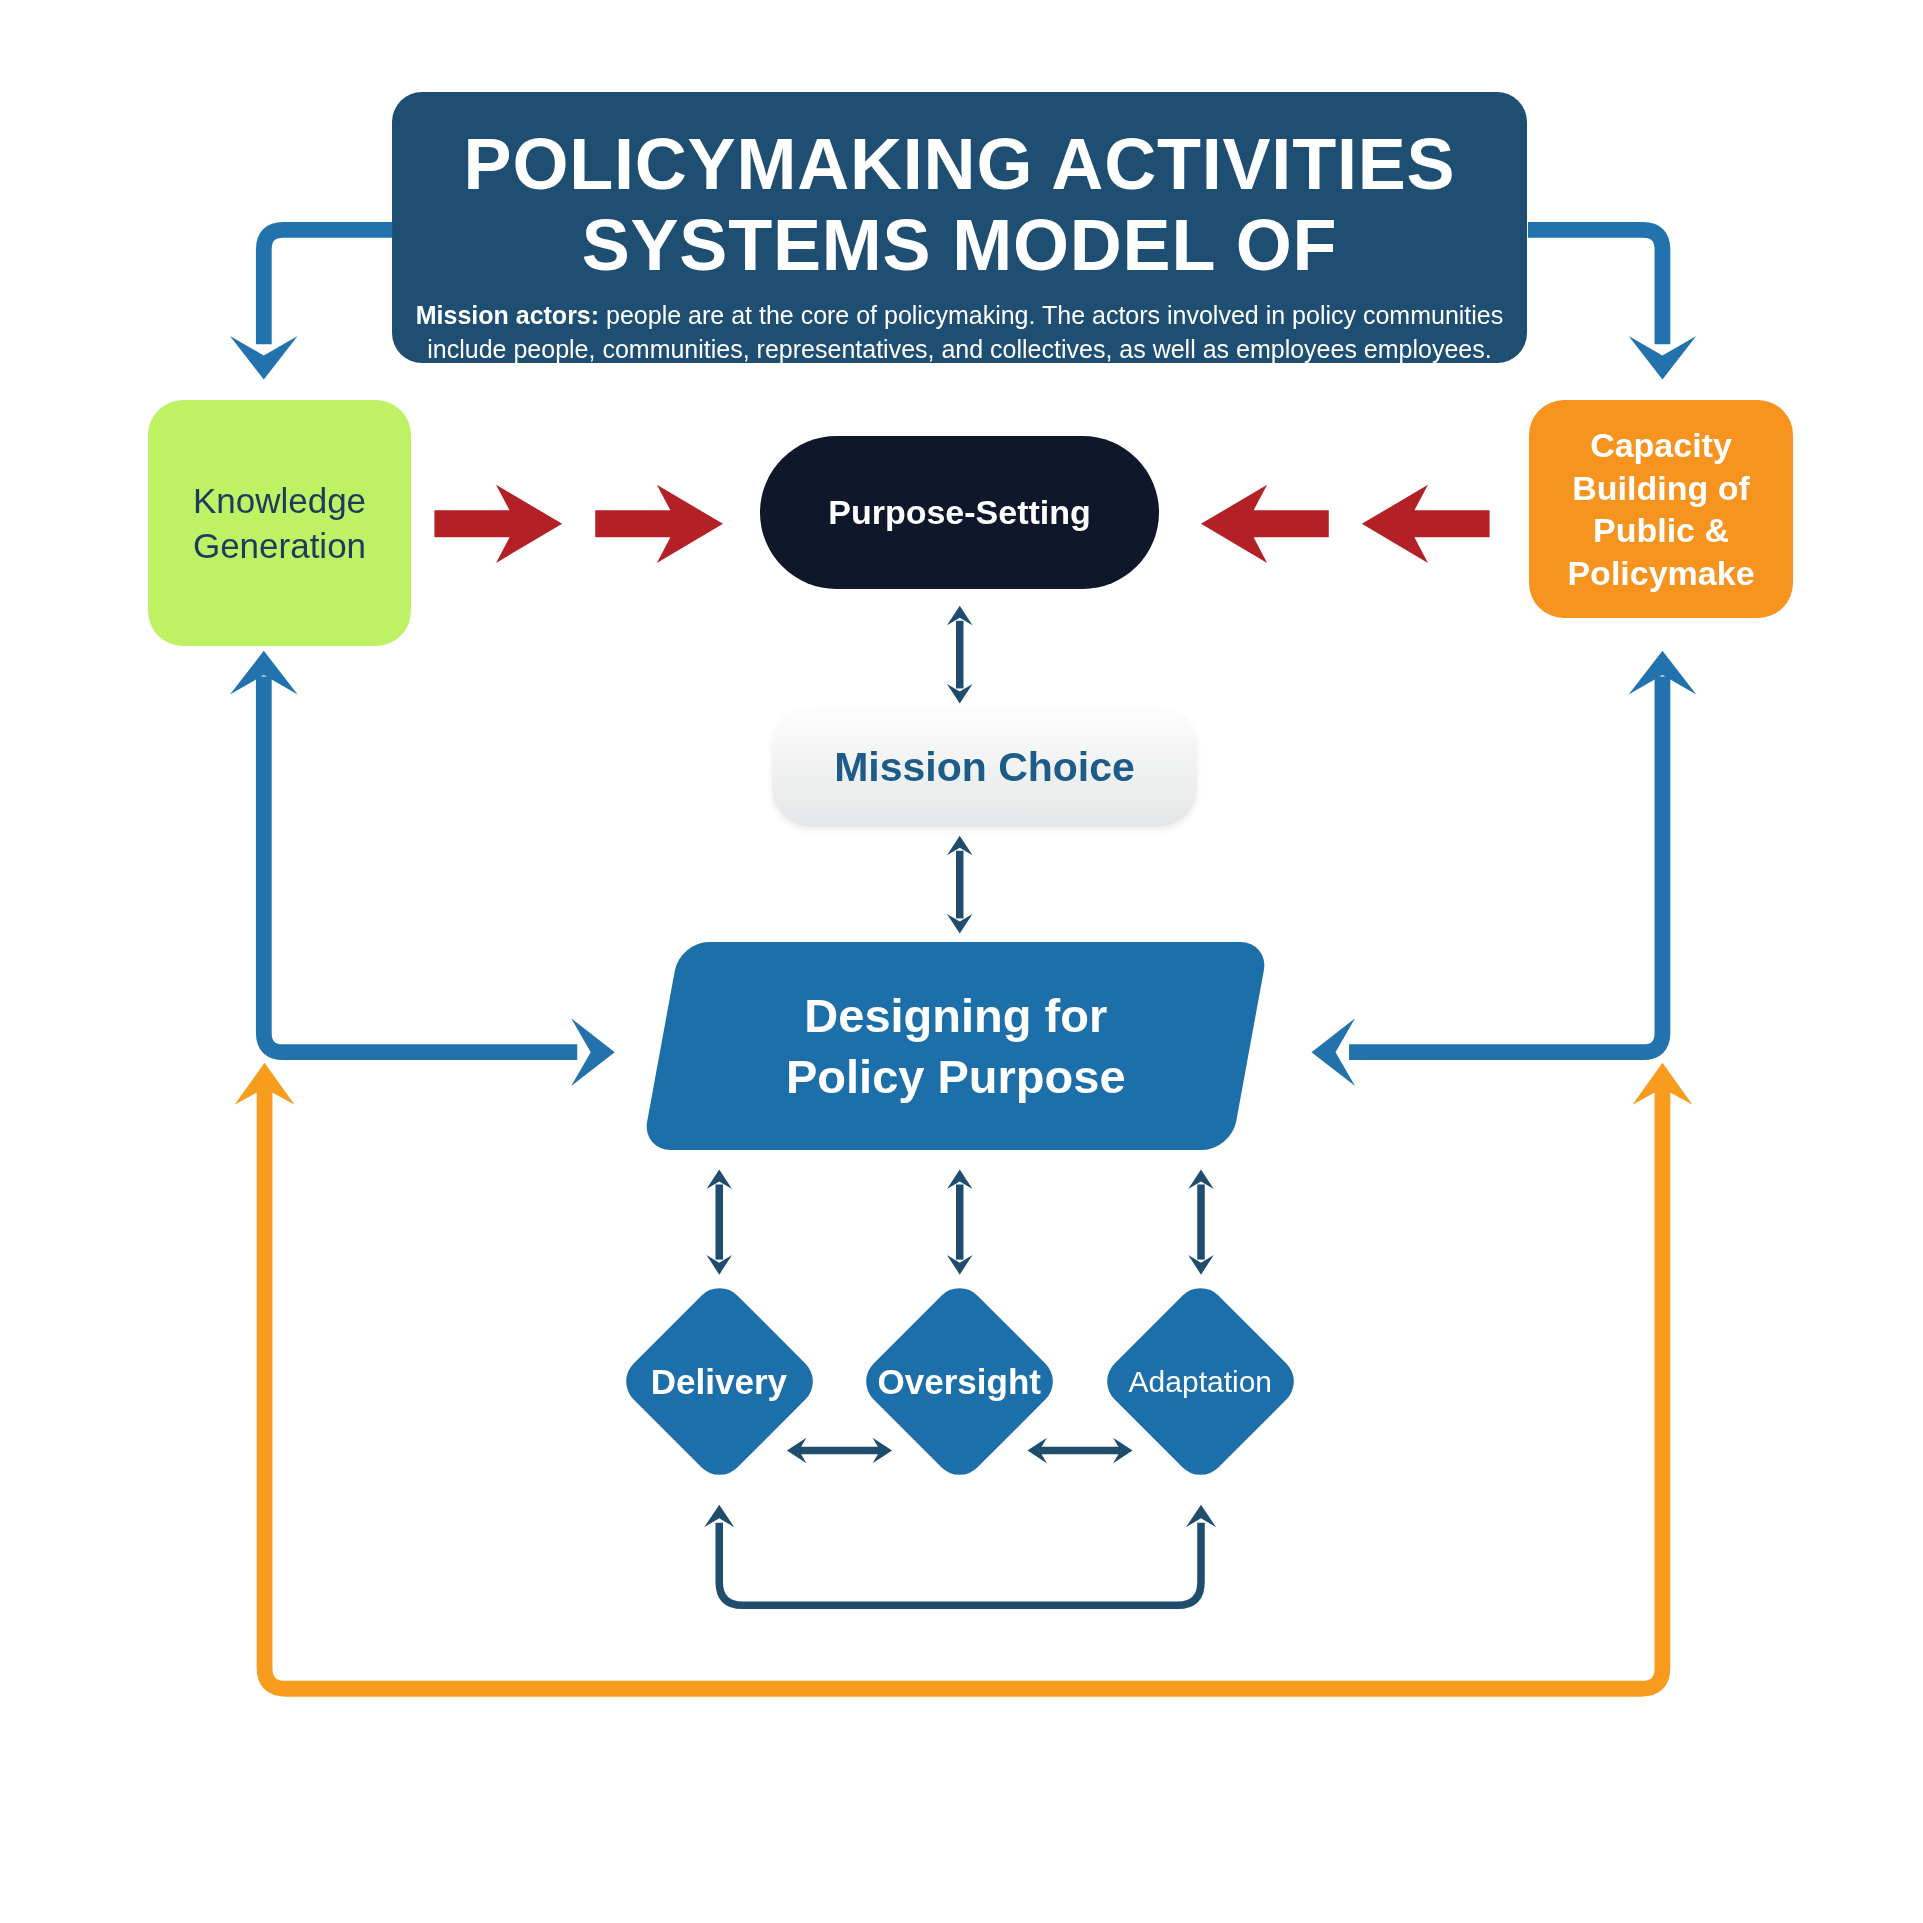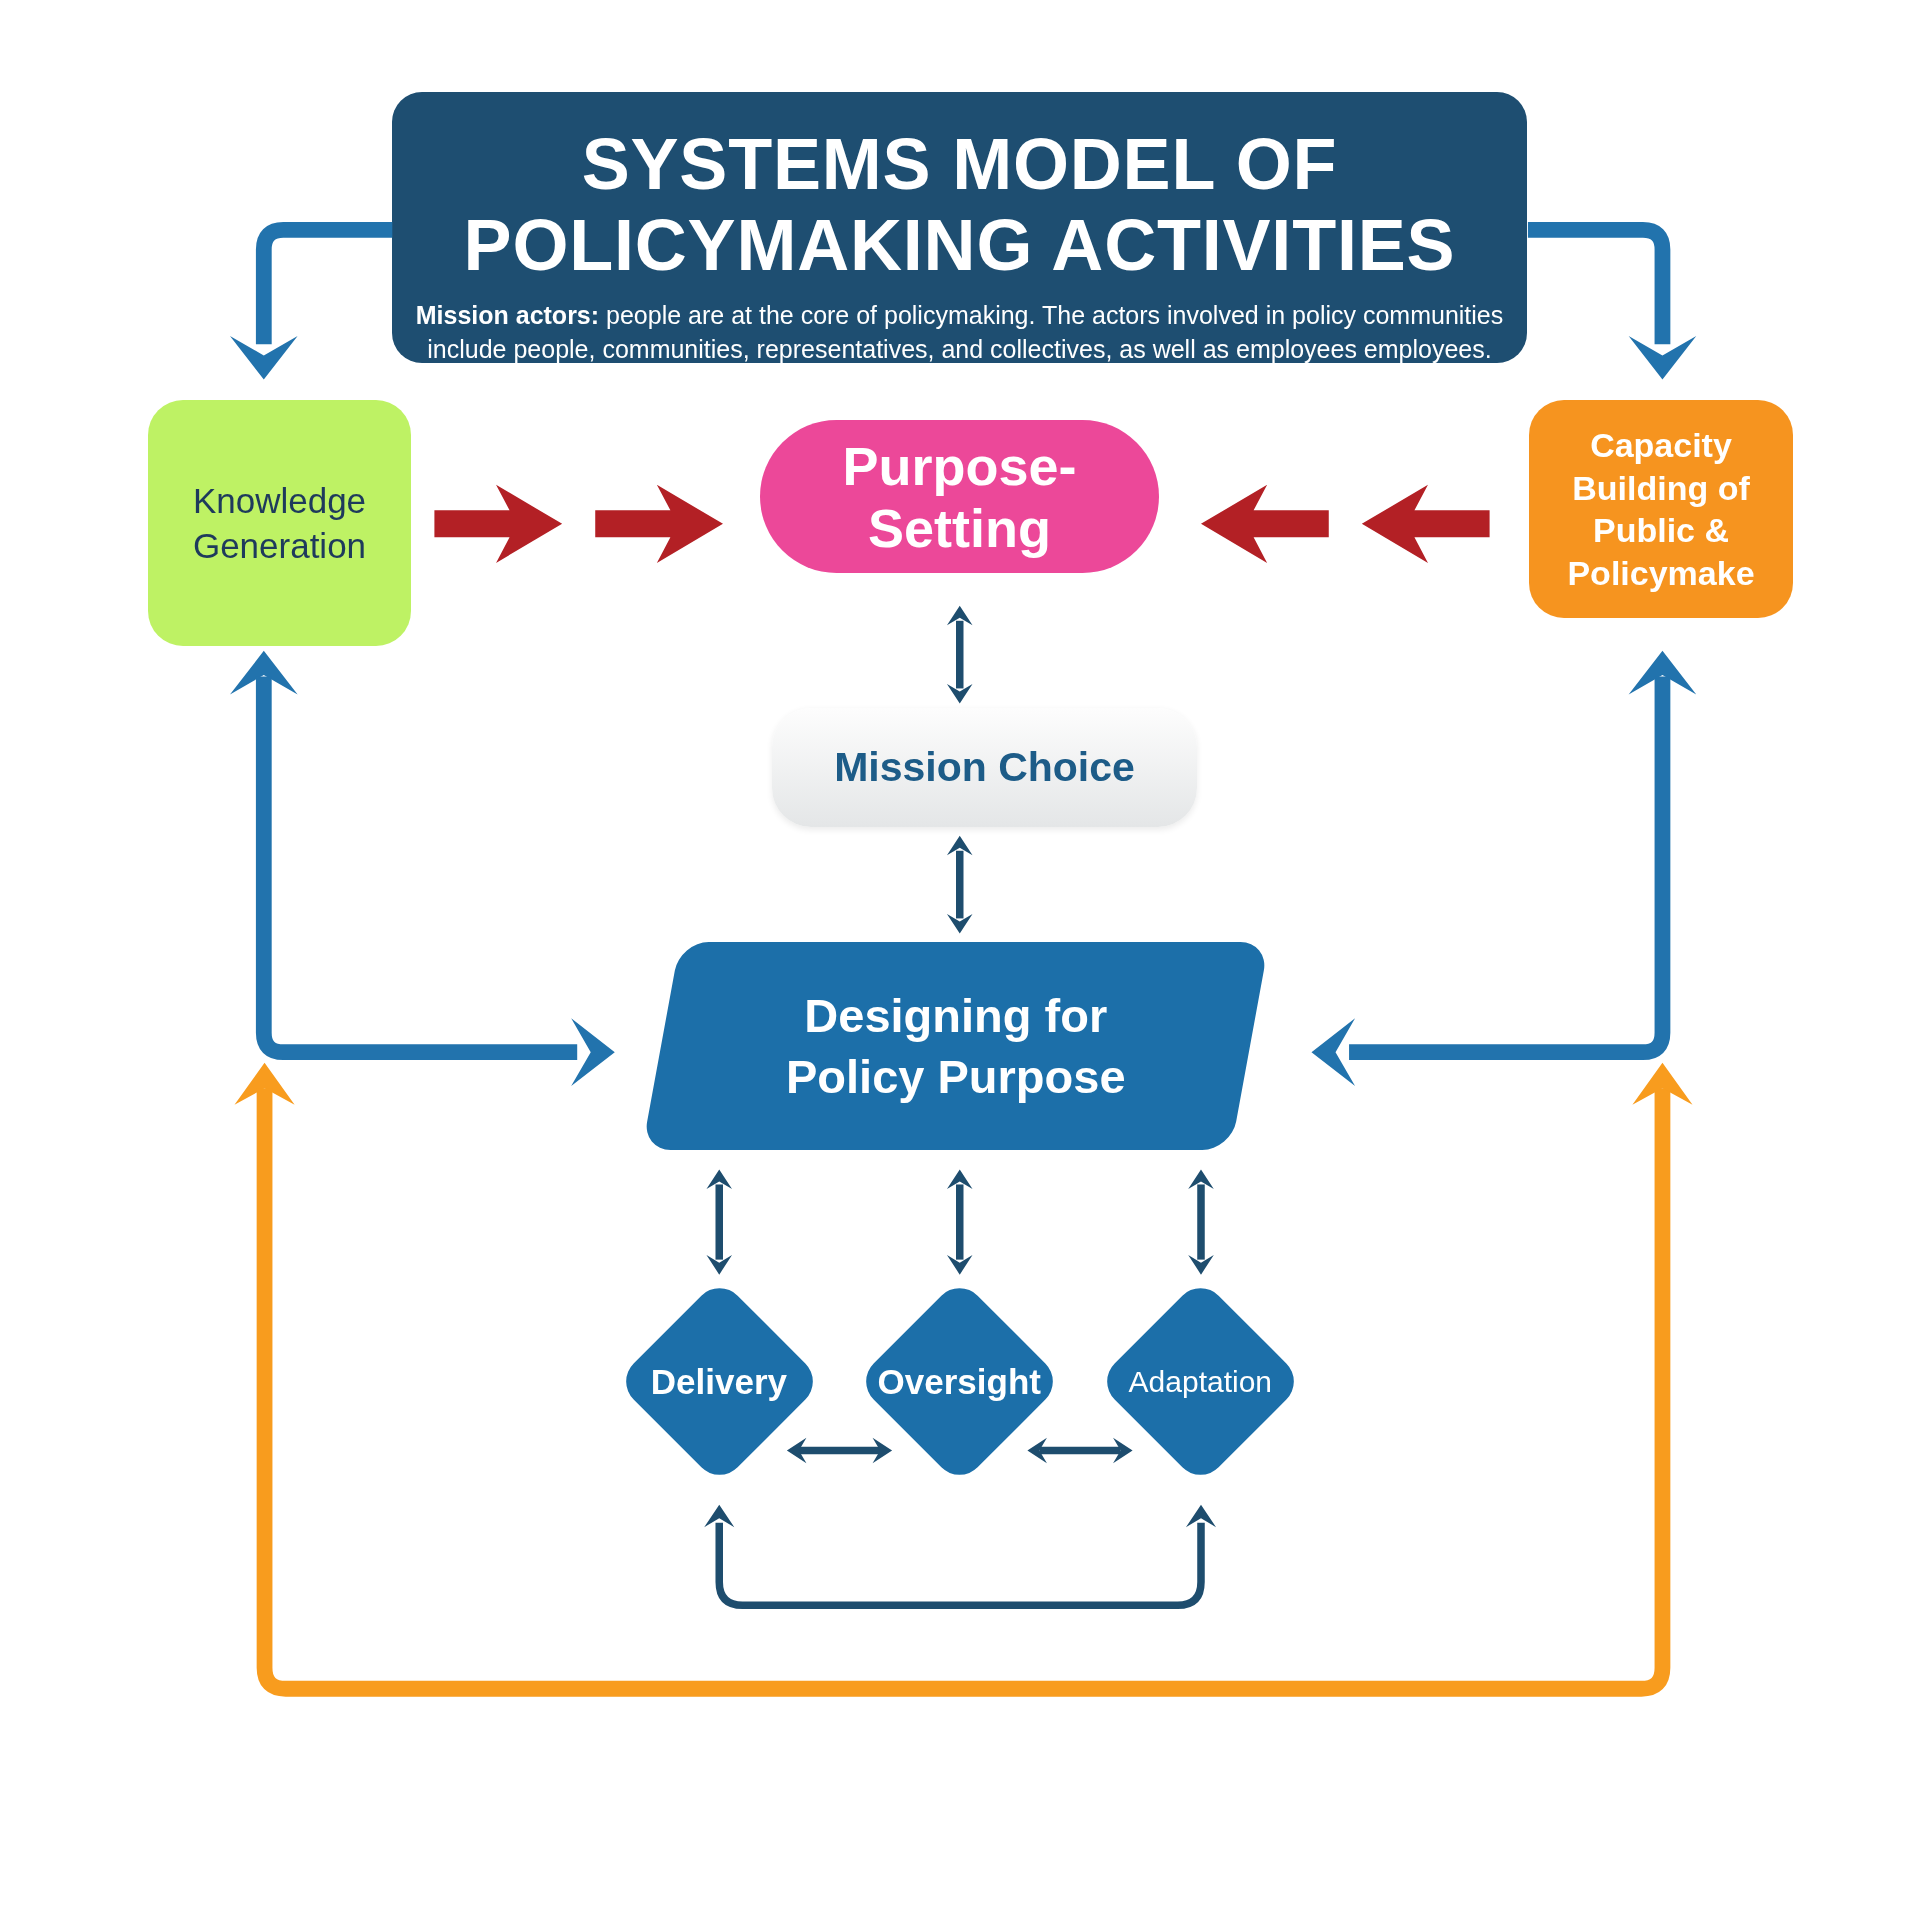--- a/index.html
+++ b/index.html
@@ -22,22 +22,22 @@
 
   .kg-box{
     left:148px;top:400px;width:263px;height:246px;border-radius:35px;background:#bef264;
     color:#1E3A5C;font-size:35px;font-weight:400;line-height:1.3;
   }
   .cap-box{
     left:1529px;top:400px;width:264px;height:218px;border-radius:35px;background:#F6941F;
     color:#ffffff;font-size:34px;font-weight:600;line-height:1.25;padding:0 19.5px;
   }
   .purpose-pill{
-    left:760px;top:420px;width:399px;height:153px;border-radius:77px;background:#ec4899;
-    color:#ffffff;font-size:54px;font-weight:bold;
+    left:760px;top:436px;width:399px;height:153px;border-radius:77px;background:#0f172a;
+    color:#ffffff;font-size:34px;font-weight:bold;
   }
   .mission-pill{
     left:772px;top:708px;width:425px;height:119px;border-radius:39px;
     background:linear-gradient(#fdfdfd,#e4e6e7);
     box-shadow:0 2.3px 6px rgba(0,0,0,0.08);
     color:#1D5C88;font-size:41px;font-weight:bold;
   }
   .designing{
     left:661px;top:942px;width:589px;height:208px;border-radius:28.6px;background:#1C6FA9;
     transform:skewX(-10.4deg);
@@ -148,22 +148,22 @@
     </g>
 
     <g>
       <path class="w-navy" d="M 957 2026 L 957 2105 Q 957 2136 988 2136 L 1567 2136 Q 1598 2136 1598 2105 L 1598 2026" stroke="#1E4D6E"></path>
       <polygon points="957,2002 937,2032 957,2020 977,2032" fill="#1E4D6E"></polygon>
       <polygon points="1598,2002 1578,2032 1598,2020 1618,2032" fill="#1E4D6E"></polygon>
     </g>
   </svg>
 
   <div class="node title-box">
+    <div class="title-line">POLICYMAKING ACTIVITIES</div>
     <div class="title-line">SYSTEMS MODEL OF</div>
-    <div class="title-line">POLICYMAKING ACTIVITIES</div>
     <div class="subtitle">
       <span style="display:block;">
         <span class="lead">Mission actors:</span><span> people are at the core of policymaking. The actors involved in policy communities</span>
       </span>
       <span style="display:block;">include people, communities, representatives, and collectives, as well as employees employees.</span>
     </div>
   </div>
 
   <div class="node kg-box">
     <span>Knowledge Generation</span>

